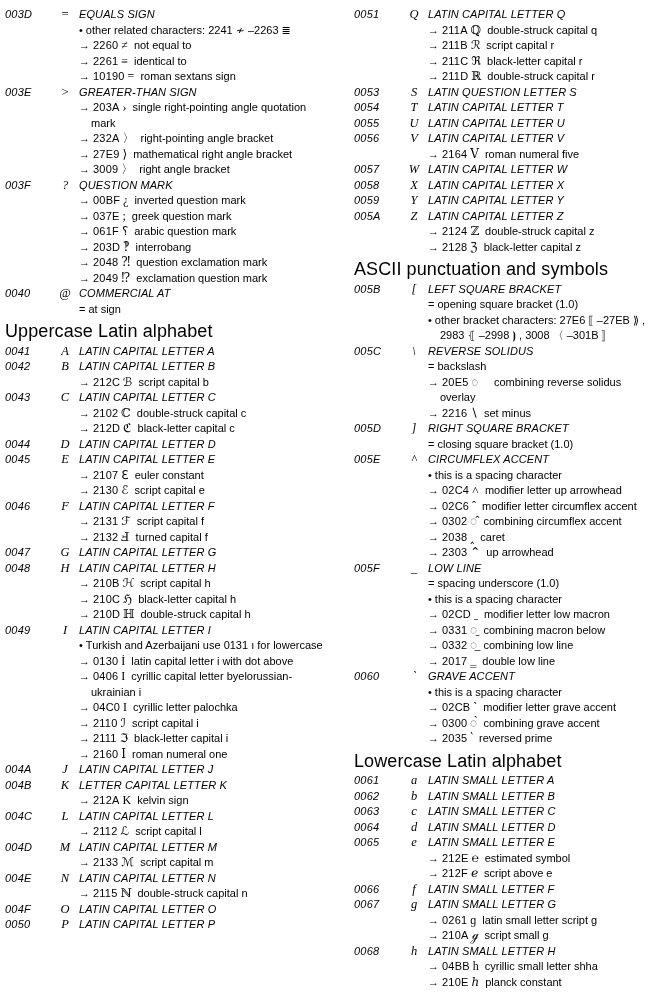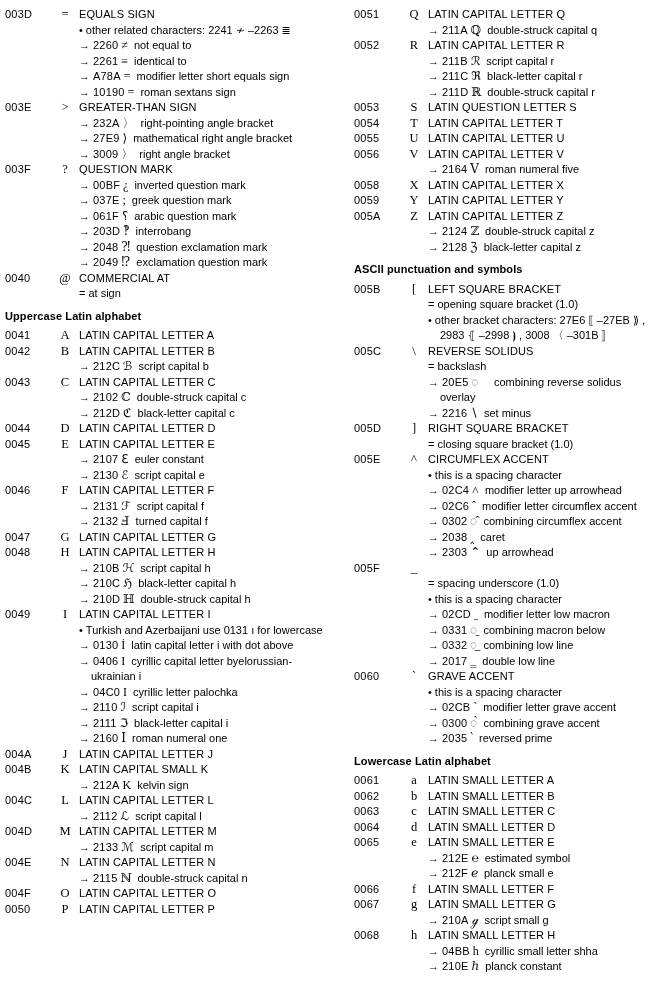--- a/index.html
+++ b/index.html
@@ -7,64 +7,64 @@
     width:668px;height:999px;overflow:hidden;
     color:#000;
     font-family:"Liberation Sans",sans-serif;
     font-size:11px;line-height:15.5px;
     -webkit-font-smoothing:antialiased;
   }
   .page{display:flex;padding-top:7px;box-sizing:border-box;}
   .col{width:334px;box-sizing:border-box;flex:none;}
   .col-left{padding-left:5px;padding-right:3px;}
   .col-right{padding-left:20px;padding-right:9px;}
-  .entry-line{display:flex;align-items:baseline;}
+  .entry-line{display:flex;align-items:baseline;font-style:italic;}
   .code{width:46px;flex:none;letter-spacing:.2px;}
   .glyph{
     width:28px;flex:none;text-align:center;
     font-family:"Liberation Serif","DejaVu Serif","DejaVu Sans",serif;
     font-size:12.5px;
   }
   .name{flex:1;letter-spacing:.1px;}
   .sub{padding-left:86px;text-indent:-12px;}
   .pfx{margin-right:3px;}
   .scode{margin-right:3px;letter-spacing:.2px;}
   .sglyph{
     margin-right:6px;
     font-family:"Liberation Serif","DejaVu Serif","DejaVu Sans",serif;
     font-size:12px;
   }
   .section-header{
-    font-weight:bold;font-size:11px;letter-spacing:.1px;
+    font-weight:normal;font-size:18px;letter-spacing:.1px;
     margin:7px 0 4px 0;
   }
 </style>
 </head>
 <body>
 
 <div class="page">
   <div class="col col-left">
       <div class="entry">
         <div class="entry-line">
           <span class="code">003D</span>
           <span class="glyph">=</span>
           <span class="name">EQUALS SIGN</span>
         </div>
         <div class="sub"><span class="pfx">•</span><span class="stext">other related characters: 2241 ≁ –2263 ≣</span></div>
         <div class="sub"><span class="pfx">→</span><span class="scode">2260</span><span class="sglyph">≠</span><span class="stext">not equal to</span></div>
         <div class="sub"><span class="pfx">→</span><span class="scode">2261</span><span class="sglyph">≡</span><span class="stext">identical to</span></div>
-        <div class="sub"><span class="pfx">→</span><span class="scode">A78A</span><span class="sglyph">=</span><span class="stext">modifier letter short equals sign</span></div>
         <div class="sub"><span class="pfx">→</span><span class="scode">10190</span><span class="sglyph">=</span><span class="stext">roman sextans sign</span></div>
       </div>
       <div class="entry">
         <div class="entry-line">
           <span class="code">003E</span>
           <span class="glyph">&gt;</span>
           <span class="name">GREATER-THAN SIGN</span>
         </div>
+        <div class="sub"><span class="pfx">→</span><span class="scode">203A</span><span class="sglyph">›</span><span class="stext">single right-pointing angle quotation mark</span></div>
         <div class="sub"><span class="pfx">→</span><span class="scode">232A</span><span class="sglyph">〉</span><span class="stext">right-pointing angle bracket</span></div>
         <div class="sub"><span class="pfx">→</span><span class="scode">27E9</span><span class="sglyph">⟩</span><span class="stext">mathematical right angle bracket</span></div>
         <div class="sub"><span class="pfx">→</span><span class="scode">3009</span><span class="sglyph">〉</span><span class="stext">right angle bracket</span></div>
       </div>
       <div class="entry">
         <div class="entry-line">
           <span class="code">003F</span>
           <span class="glyph">?</span>
           <span class="name">QUESTION MARK</span>
         </div>
@@ -168,21 +168,21 @@
         <div class="entry-line">
           <span class="code">004A</span>
           <span class="glyph">J</span>
           <span class="name">LATIN CAPITAL LETTER J</span>
         </div>
       </div>
       <div class="entry">
         <div class="entry-line">
           <span class="code">004B</span>
           <span class="glyph">K</span>
-          <span class="name">LATIN CAPITAL SMALL K</span>
+          <span class="name">LETTER CAPITAL LETTER K</span>
         </div>
         <div class="sub"><span class="pfx">→</span><span class="scode">212A</span><span class="sglyph">K</span><span class="stext">kelvin sign</span></div>
       </div>
       <div class="entry">
         <div class="entry-line">
           <span class="code">004C</span>
           <span class="glyph">L</span>
           <span class="name">LATIN CAPITAL LETTER L</span>
         </div>
         <div class="sub"><span class="pfx">→</span><span class="scode">2112</span><span class="sglyph">ℒ</span><span class="stext">script capital l</span></div>
@@ -221,25 +221,20 @@
   <div class="col col-right">
       <div class="entry">
         <div class="entry-line">
           <span class="code">0051</span>
           <span class="glyph">Q</span>
           <span class="name">LATIN CAPITAL LETTER Q</span>
         </div>
         <div class="sub"><span class="pfx">→</span><span class="scode">211A</span><span class="sglyph">ℚ</span><span class="stext">double-struck capital q</span></div>
       </div>
       <div class="entry">
-        <div class="entry-line">
-          <span class="code">0052</span>
-          <span class="glyph">R</span>
-          <span class="name">LATIN CAPITAL LETTER R</span>
-        </div>
         <div class="sub"><span class="pfx">→</span><span class="scode">211B</span><span class="sglyph">ℛ</span><span class="stext">script capital r</span></div>
         <div class="sub"><span class="pfx">→</span><span class="scode">211C</span><span class="sglyph">ℜ</span><span class="stext">black-letter capital r</span></div>
         <div class="sub"><span class="pfx">→</span><span class="scode">211D</span><span class="sglyph">ℝ</span><span class="stext">double-struck capital r</span></div>
       </div>
       <div class="entry">
         <div class="entry-line">
           <span class="code">0053</span>
           <span class="glyph">S</span>
           <span class="name">LATIN QUESTION LETTER S</span>
         </div>
@@ -258,20 +253,27 @@
           <span class="name">LATIN CAPITAL LETTER U</span>
         </div>
       </div>
       <div class="entry">
         <div class="entry-line">
           <span class="code">0056</span>
           <span class="glyph">V</span>
           <span class="name">LATIN CAPITAL LETTER V</span>
         </div>
         <div class="sub"><span class="pfx">→</span><span class="scode">2164</span><span class="sglyph">Ⅴ</span><span class="stext">roman numeral five</span></div>
+      </div>
+      <div class="entry">
+        <div class="entry-line">
+          <span class="code">0057</span>
+          <span class="glyph">W</span>
+          <span class="name">LATIN CAPITAL LETTER W</span>
+        </div>
       </div>
       <div class="entry">
         <div class="entry-line">
           <span class="code">0058</span>
           <span class="glyph">X</span>
           <span class="name">LATIN CAPITAL LETTER X</span>
         </div>
       </div>
       <div class="entry">
         <div class="entry-line">
@@ -327,20 +329,21 @@
         <div class="sub"><span class="pfx">→</span><span class="scode">02C4</span><span class="sglyph">˄</span><span class="stext">modifier letter up arrowhead</span></div>
         <div class="sub"><span class="pfx">→</span><span class="scode">02C6</span><span class="sglyph">ˆ</span><span class="stext">modifier letter circumflex accent</span></div>
         <div class="sub"><span class="pfx">→</span><span class="scode">0302</span><span class="sglyph">◌̂</span><span class="stext">combining circumflex accent</span></div>
         <div class="sub"><span class="pfx">→</span><span class="scode">2038</span><span class="sglyph">‸</span><span class="stext">caret</span></div>
         <div class="sub"><span class="pfx">→</span><span class="scode">2303</span><span class="sglyph">⌃</span><span class="stext">up arrowhead</span></div>
       </div>
       <div class="entry">
         <div class="entry-line">
           <span class="code">005F</span>
           <span class="glyph">_</span>
+          <span class="name">LOW LINE</span>
         </div>
         <div class="sub"><span class="pfx">=</span><span class="stext">spacing underscore (1.0)</span></div>
         <div class="sub"><span class="pfx">•</span><span class="stext">this is a spacing character</span></div>
         <div class="sub"><span class="pfx">→</span><span class="scode">02CD</span><span class="sglyph">ˍ</span><span class="stext">modifier letter low macron</span></div>
         <div class="sub"><span class="pfx">→</span><span class="scode">0331</span><span class="sglyph">◌̱</span><span class="stext">combining macron below</span></div>
         <div class="sub"><span class="pfx">→</span><span class="scode">0332</span><span class="sglyph">◌̲</span><span class="stext">combining low line</span></div>
         <div class="sub"><span class="pfx">→</span><span class="scode">2017</span><span class="sglyph">‗</span><span class="stext">double low line</span></div>
       </div>
       <div class="entry">
         <div class="entry-line">
@@ -382,35 +385,36 @@
           <span class="name">LATIN SMALL LETTER D</span>
         </div>
       </div>
       <div class="entry">
         <div class="entry-line">
           <span class="code">0065</span>
           <span class="glyph">e</span>
           <span class="name">LATIN SMALL LETTER E</span>
         </div>
         <div class="sub"><span class="pfx">→</span><span class="scode">212E</span><span class="sglyph">℮</span><span class="stext">estimated symbol</span></div>
-        <div class="sub"><span class="pfx">→</span><span class="scode">212F</span><span class="sglyph">ℯ</span><span class="stext">planck small e</span></div>
+        <div class="sub"><span class="pfx">→</span><span class="scode">212F</span><span class="sglyph">ℯ</span><span class="stext">script above e</span></div>
       </div>
       <div class="entry">
         <div class="entry-line">
           <span class="code">0066</span>
           <span class="glyph">f</span>
           <span class="name">LATIN SMALL LETTER F</span>
         </div>
       </div>
       <div class="entry">
         <div class="entry-line">
           <span class="code">0067</span>
           <span class="glyph">g</span>
           <span class="name">LATIN SMALL LETTER G</span>
         </div>
+        <div class="sub"><span class="pfx">→</span><span class="scode">0261</span><span class="sglyph">ɡ</span><span class="stext">latin small letter script g</span></div>
         <div class="sub"><span class="pfx">→</span><span class="scode">210A</span><span class="sglyph">ℊ</span><span class="stext">script small g</span></div>
       </div>
       <div class="entry">
         <div class="entry-line">
           <span class="code">0068</span>
           <span class="glyph">h</span>
           <span class="name">LATIN SMALL LETTER H</span>
         </div>
         <div class="sub"><span class="pfx">→</span><span class="scode">04BB</span><span class="sglyph">һ</span><span class="stext">cyrillic small letter shha</span></div>
         <div class="sub"><span class="pfx">→</span><span class="scode">210E</span><span class="sglyph">ℎ</span><span class="stext">planck constant</span></div>

